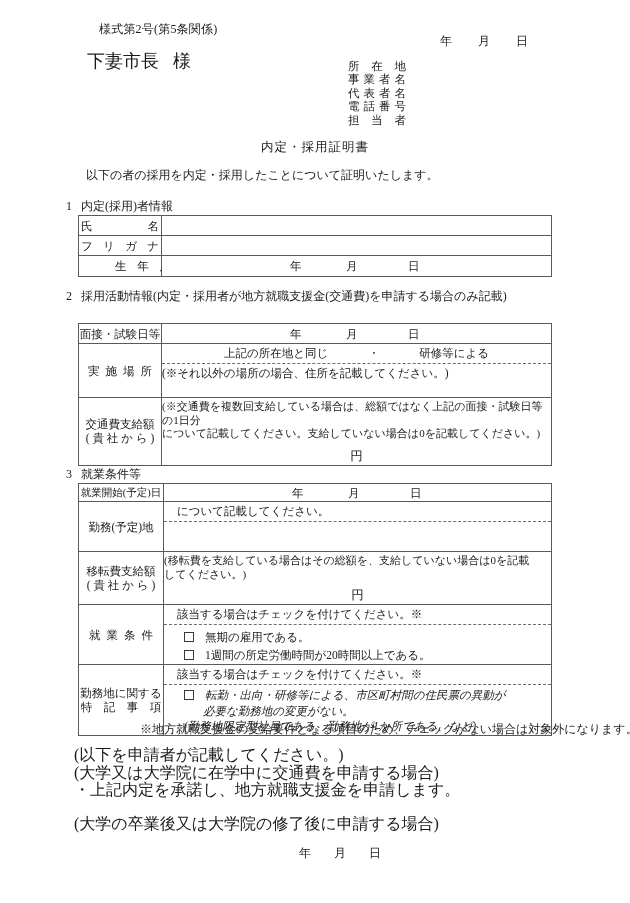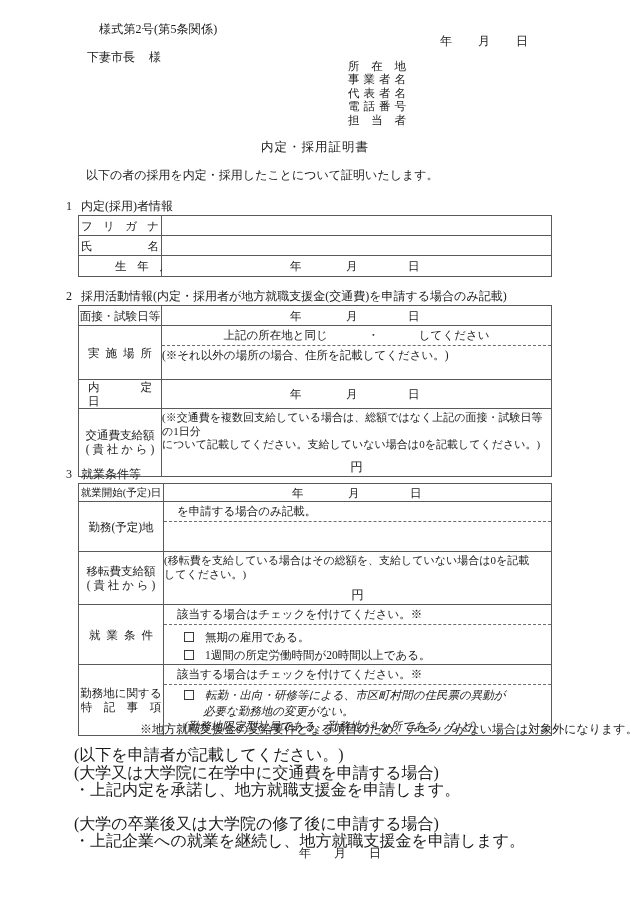--- a/index.html
+++ b/index.html
@@ -38,21 +38,21 @@
     left: 440px;
     top: 33px;
     font-size: 12px;
     white-space: nowrap;
   }
   .date-line-top .gap { display: inline-block; width: 26px; }
   .addressee {
     position: absolute;
     left: 87px;
     top: 49px;
-    font-size: 12px;
+    font-size: 18px;
     white-space: nowrap;
   }
   .addressee .sama { margin-left: 14px; }
 
   .company-block {
     position: absolute;
     left: 348px;
     top: 60px;
     font-size: 11.5px;
     line-height: 13.4px;
@@ -225,45 +225,45 @@
     <span class="num">1</span><span>内定(採用)者情報</span>
   </div>
 
   <table class="form" style="left:78px; top:215px; width:473px;">
     <colgroup>
         <col style="width:83px">
         <col style="width:390px">
       </colgroup>
     <tbody>
       <tr>
+        <td class="lbl" style="height:19px;"><span class="jt w5">氏　　　名</span></td>
+        <td class="val"></td>
+      </tr>
+      <tr>
         <td class="lbl" style="height:19px;"><span class="jt w5">フリガナ</span></td>
-        <td class="val"></td>
-      </tr>
-      <tr>
-        <td class="lbl" style="height:19px;"><span class="jt w5">氏　　　名</span></td>
         <td class="val"></td>
       </tr>
       <tr>
         <td class="lbl" style="height:20px;padding-left:36px;"><span class="jt w5">生 年 月 日</span></td>
         <td class="val">
           <span class="datecells">
             <span class="dc y">年</span>
             <span class="dc m">月</span>
             <span class="dc d">日</span>
           </span>
         </td>
       </tr>
     </tbody>
   </table>
 
   <div class="sec-heading" style="left:66px; top:288px;">
     <span class="num">2</span><span>採用活動情報(内定・採用者が地方就職支援金(交通費)を申請する場合のみ記載)</span>
   </div>
 
-  <table class="form" style="left:78px; top:305px; width:473px;">
+  <table class="form" style="left:78px; top:323px; width:473px;">
     <colgroup>
         <col style="width:83px">
         <col style="width:390px">
       </colgroup>
     <tbody>
       <tr>
         <td class="lbl" style="height:19px;"><span>面接・試験日等</span></td>
         <td class="val">
           <span class="datecells">
             <span class="dc y">年</span>
@@ -273,33 +273,23 @@
         </td>
       </tr>
       <tr>
         <td class="lbl" style="height:53px;"><span class="jt w4">実 施 場 所</span></td>
         <td class="val" style="vertical-align:top;">
           <div class="dashed-note center-line" style="margin-top:1px;">
             <span>上記の所在地と同じ</span>
             <span style="display:inline-block;width:34px"></span>
             <span>・</span>
             <span style="display:inline-block;width:34px"></span>
-            <span>してください</span>
+            <span>研修等による</span>
           </div>
           <div style="padding-top:2px;">(※それ以外の場所の場合、住所を記載してください。)</div>
-        </td>
-      </tr>
-      <tr>
-        <td class="lbl" style="height:20px;"><span class="jt w4">内　　定　　日</span></td>
-        <td class="val">
-          <span class="datecells">
-            <span class="dc y">年</span>
-            <span class="dc m">月</span>
-            <span class="dc d">日</span>
-          </span>
         </td>
       </tr>
       <tr>
         <td class="lbl" style="height:51px;">
           <div>交通費支給額</div>
           <div>( 貴 社 か ら )</div>
         </td>
         <td class="val" style="vertical-align:top;">
           <div class="note-small" style="padding-top:2px;">(※交通費を複数回支給している場合は、総額ではなく上記の面接・試験日等の1日分</div>
           <div class="note-small">について記載してください。支給していない場合は0を記載してください。)</div>
@@ -325,21 +315,21 @@
           <span class="datecells">
             <span class="dc y">年</span>
             <span class="dc m">月</span>
             <span class="dc d">日</span>
           </span>
         </td>
       </tr>
       <tr>
         <td class="lbl" style="height:49px;"><span>勤務(予定)地</span></td>
         <td class="val" style="vertical-align:top;">
-          <div class="dashed-note pad-ind" style="margin-top:1px;">を申請する場合のみ記載。</div>
+          <div class="dashed-note pad-ind" style="margin-top:1px;">について記載してください。</div>
         </td>
       </tr>
       <tr>
         <td class="lbl" style="height:50px;">
           <div>移転費支給額</div>
           <div>( 貴 社 か ら )</div>
         </td>
         <td class="val" style="vertical-align:top;">
           <div class="note-small" style="padding-top:2px;">(移転費を支給している場合はその総額を、支給していない場合は0を記載</div>
           <div class="note-small">してください。)</div>
@@ -374,20 +364,19 @@
       </tr>
     </tbody>
   </table>
 
   <div class="footnote" style="left:140px; top:721px;">※地方就職支援金の受給要件となる項目のため、チェックがない場合は対象外になります。</div>
 
   <div class="closing" style="top:746px;">(以下を申請者が記載してください。)</div>
   <div class="closing" style="top:781px;">・上記内定を承諾し、地方就職支援金を申請します。</div>
   <div class="closing ind1" style="top:764px;">(大学又は大学院に在学中に交通費を申請する場合)</div>
   <div class="closing ind1" style="top:815px;">(大学の卒業後又は大学院の修了後に申請する場合)</div>
-  <div class="closing" style="top:832px;">・上記企業への就業を継続し、地方就職支援金を申請します。</div>
 
   <div class="sig-date">
     <span>年</span><span class="gap"></span><span>月</span><span class="gap"></span><span>日</span>
   </div>
   <div class="sig-name">申請者氏名</div>
 
 </div>
 
 </body></html>

